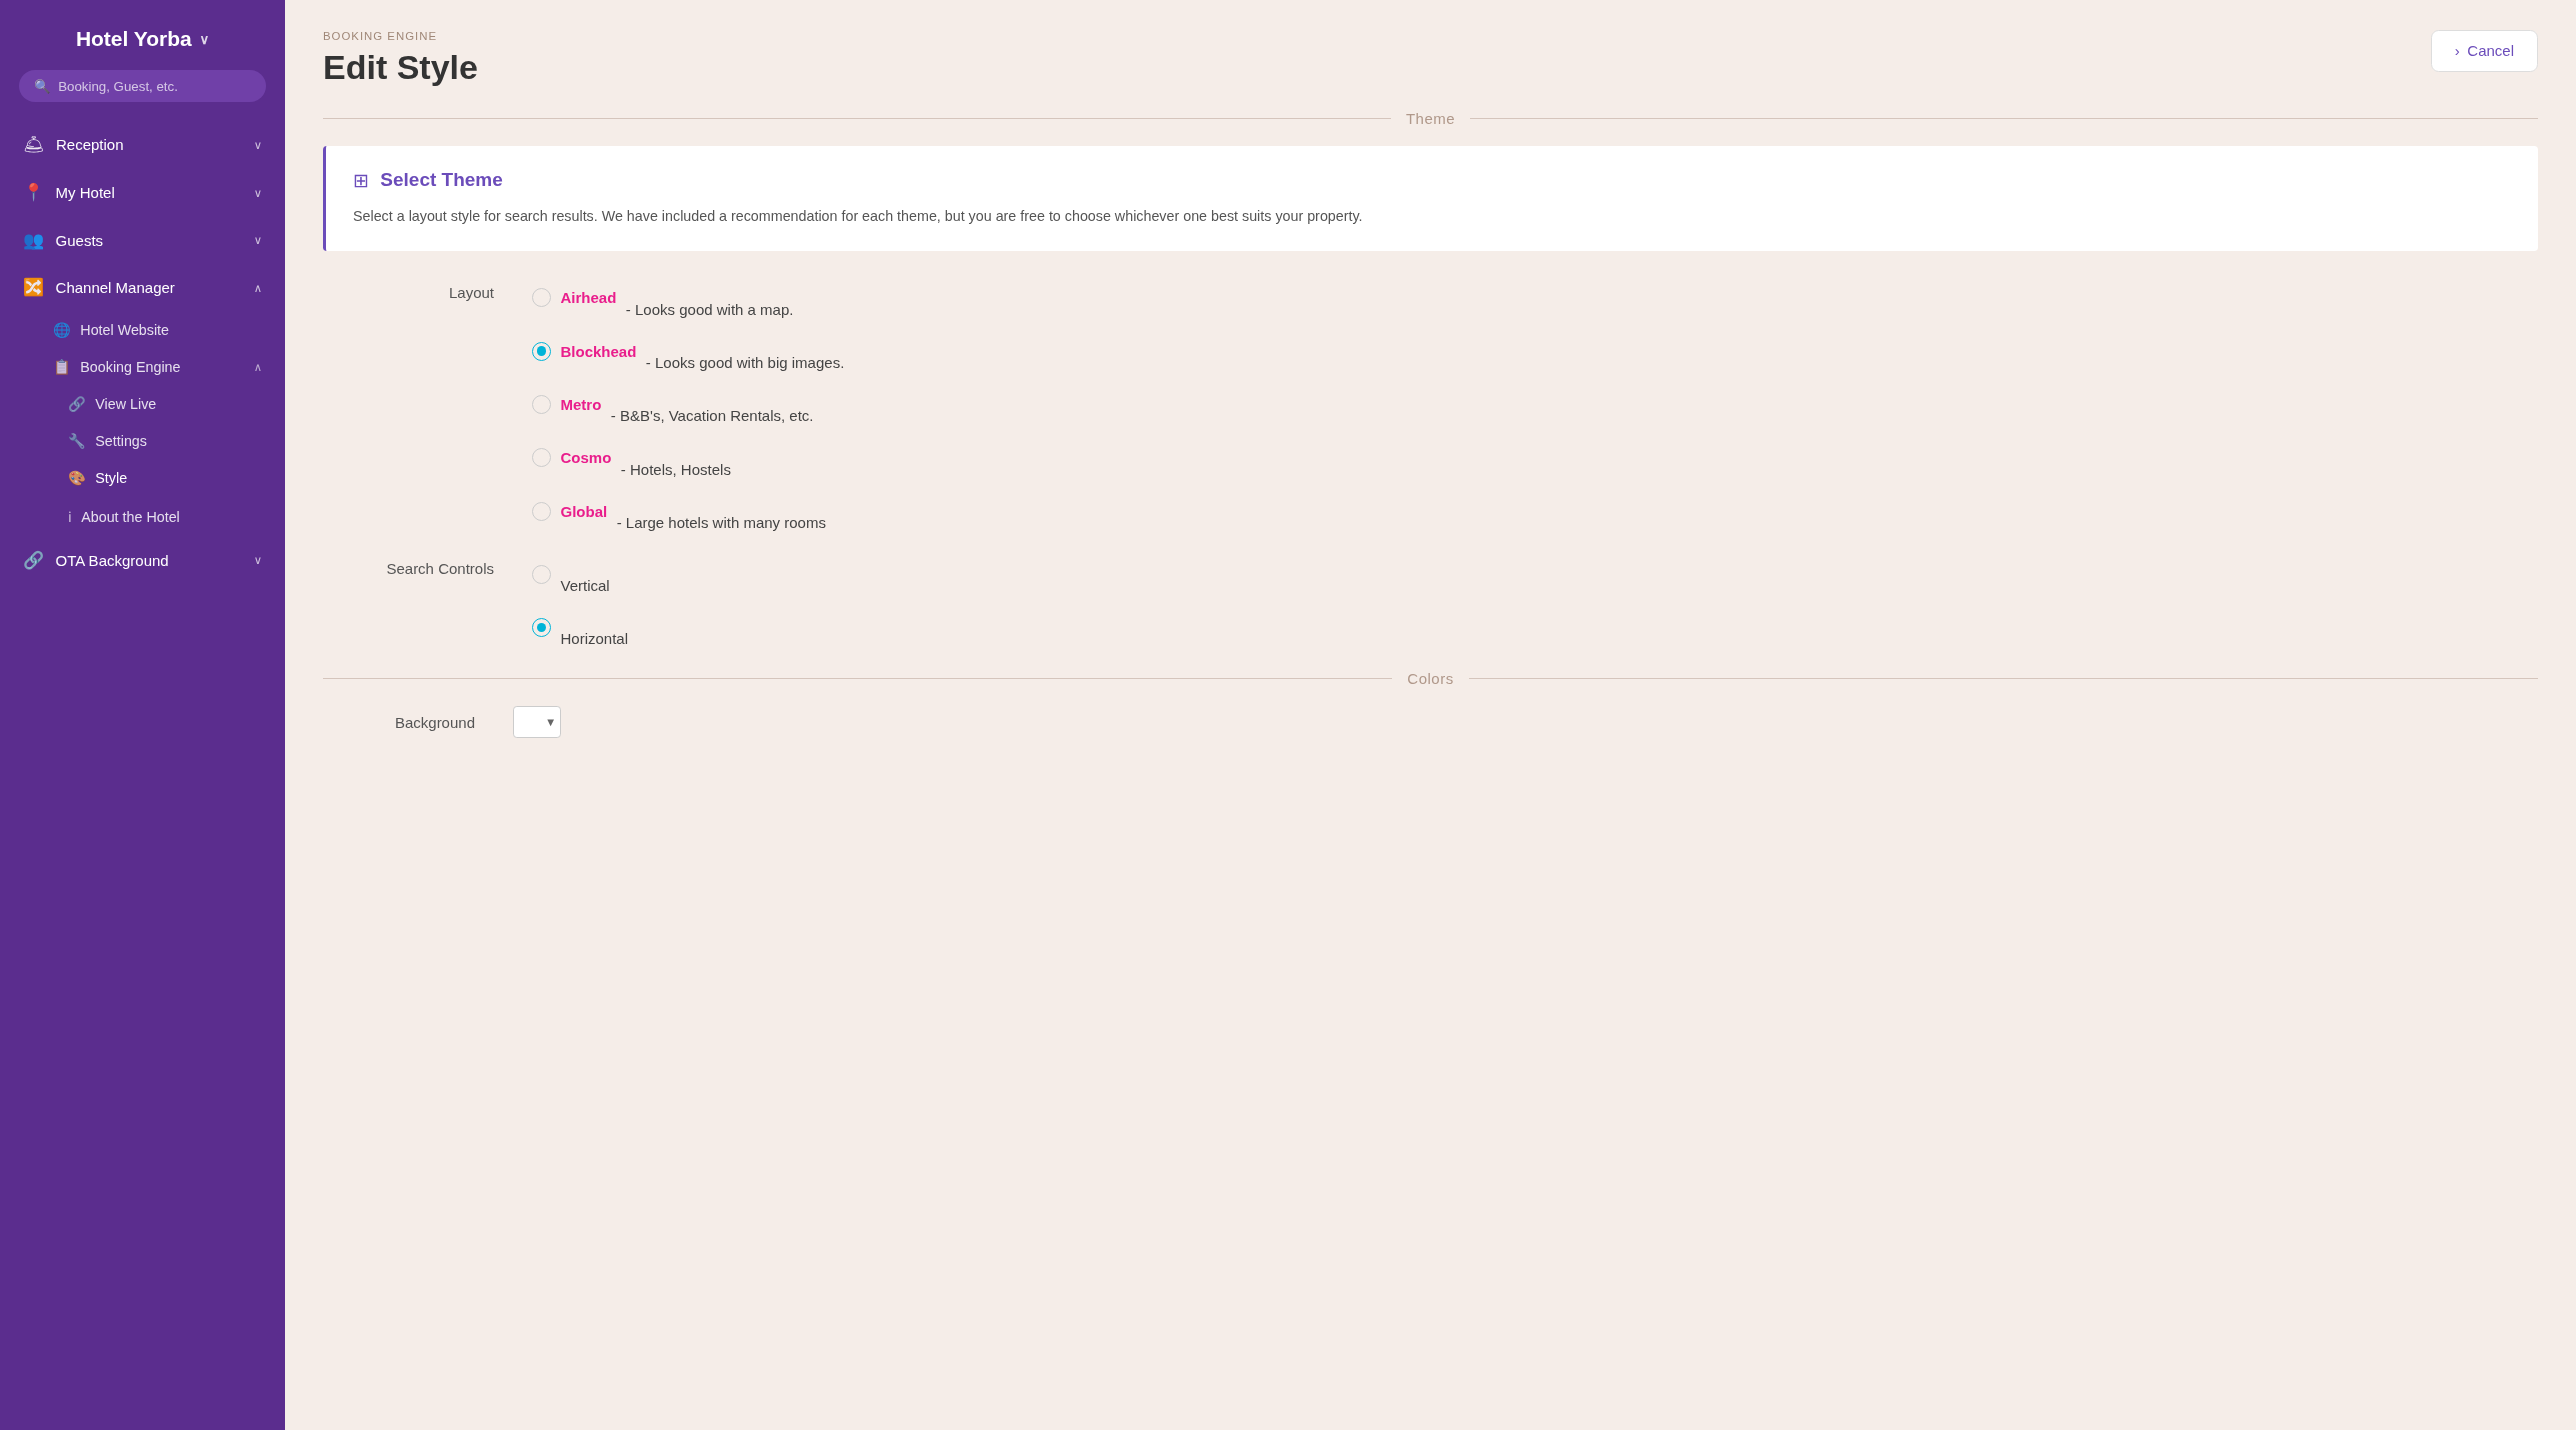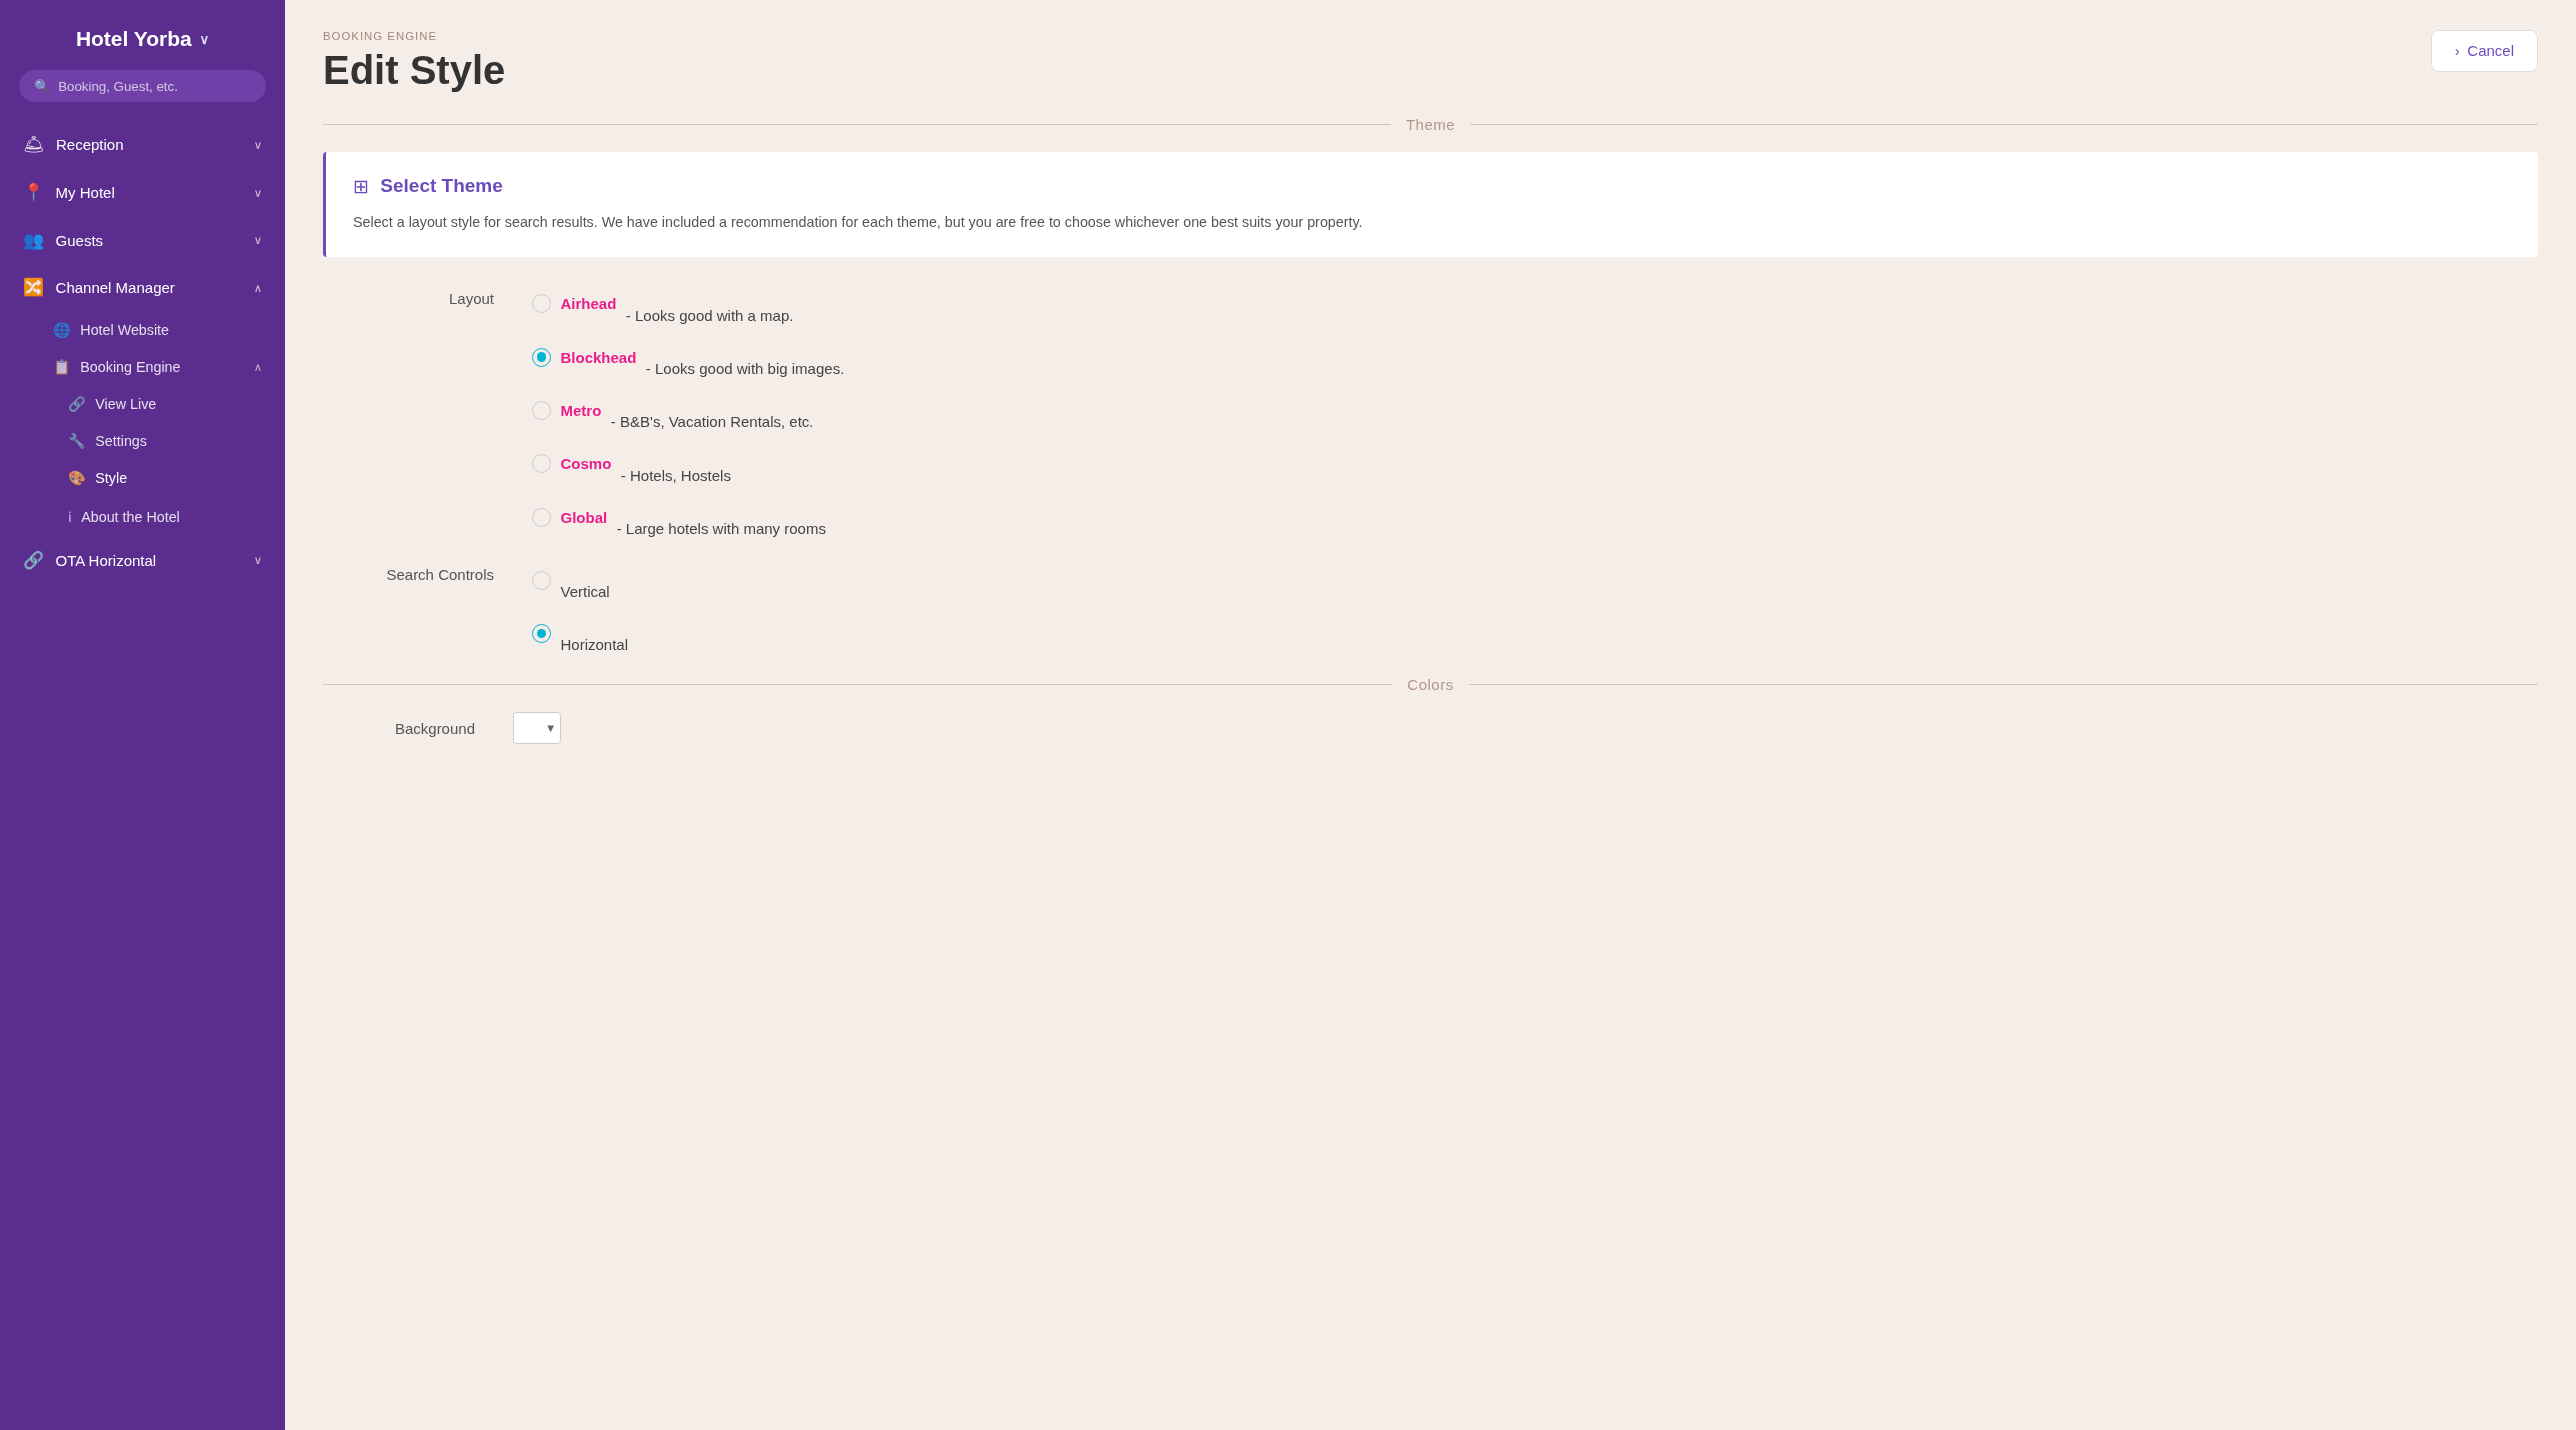--- a/index.html
+++ b/index.html
@@ -88,21 +88,21 @@
     .breadcrumb {
       font-size: 11.4px;
       text-transform: uppercase;
       color: #a08878;
       letter-spacing: 1px;
       margin-bottom: 5.7px;
       font-weight: 500;
     }
 
     .page-title {
-      font-size: 40px;
+      font-size: 34px;
       font-weight: 600;
       color: #333;
       margin-bottom: 19px;
     }
 
     .cancel-btn {
       position: absolute;
       top: 30px;
       right: 38px;
       background: #fff;
@@ -322,21 +322,21 @@
   </div>
 
   <div class="sub-item" style="padding-left: 68px;">
     <span class="sub-icon">ℹ</span>
     <span>About the Hotel</span>
   </div>
 
   <div class="nav-item">
     <div class="left">
       <span class="icon">🔗</span>
-      <span>OTA Horizontal</span>
+      <span>OTA Background</span>
     </div>
     <span class="chevron-icon">∨</span>
   </div>
 </nav>
 
 <div class="main main-wrapper">
 
   <button class="cancel-btn" style="position:fixed; top:30px; right:38px;">
     <span>›</span>
     <span>Cancel</span>

